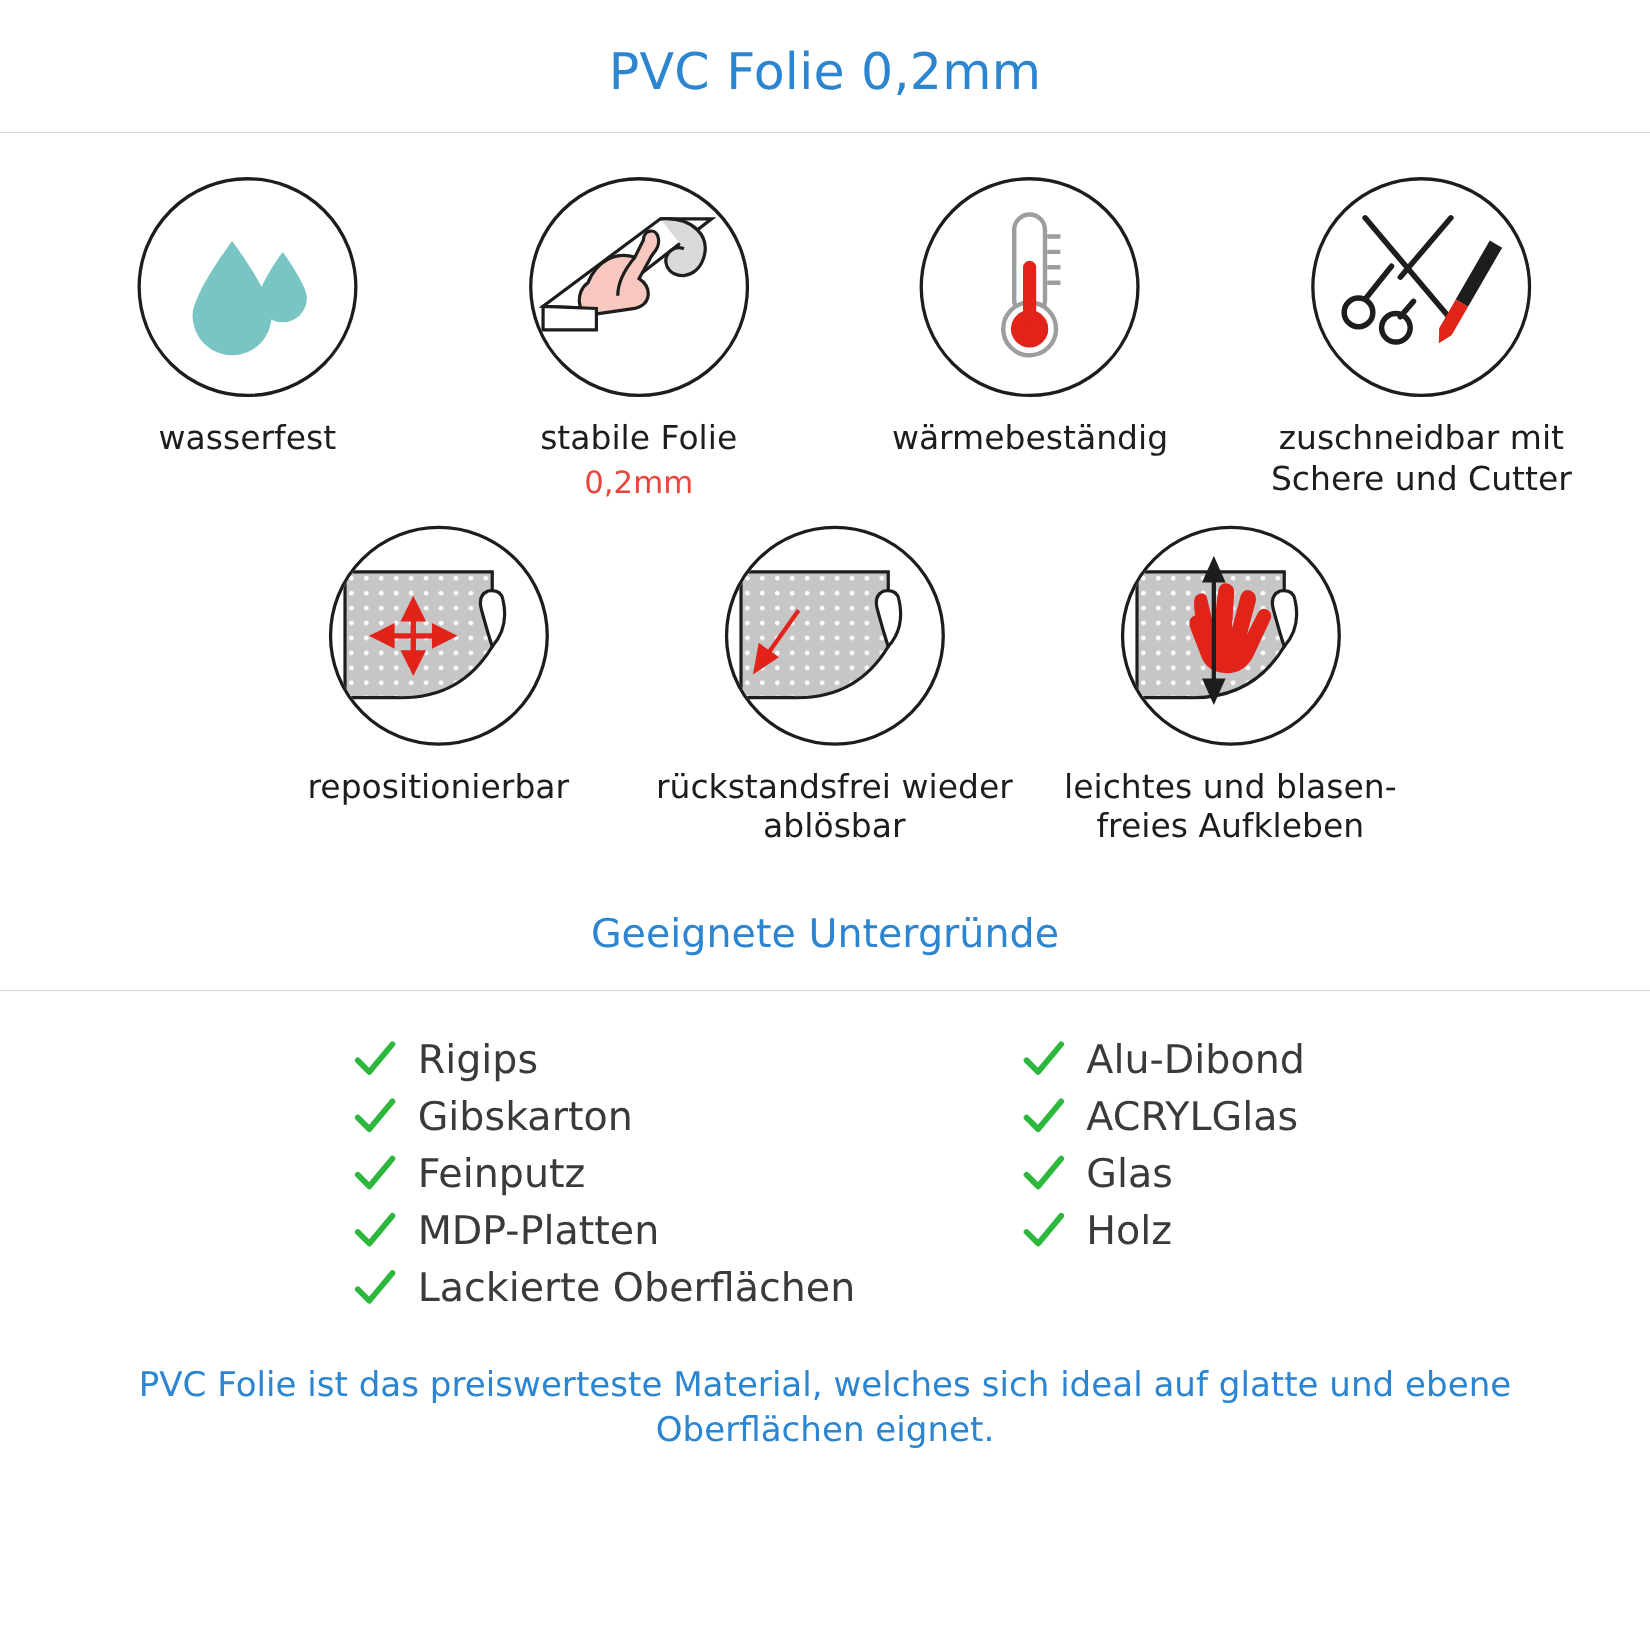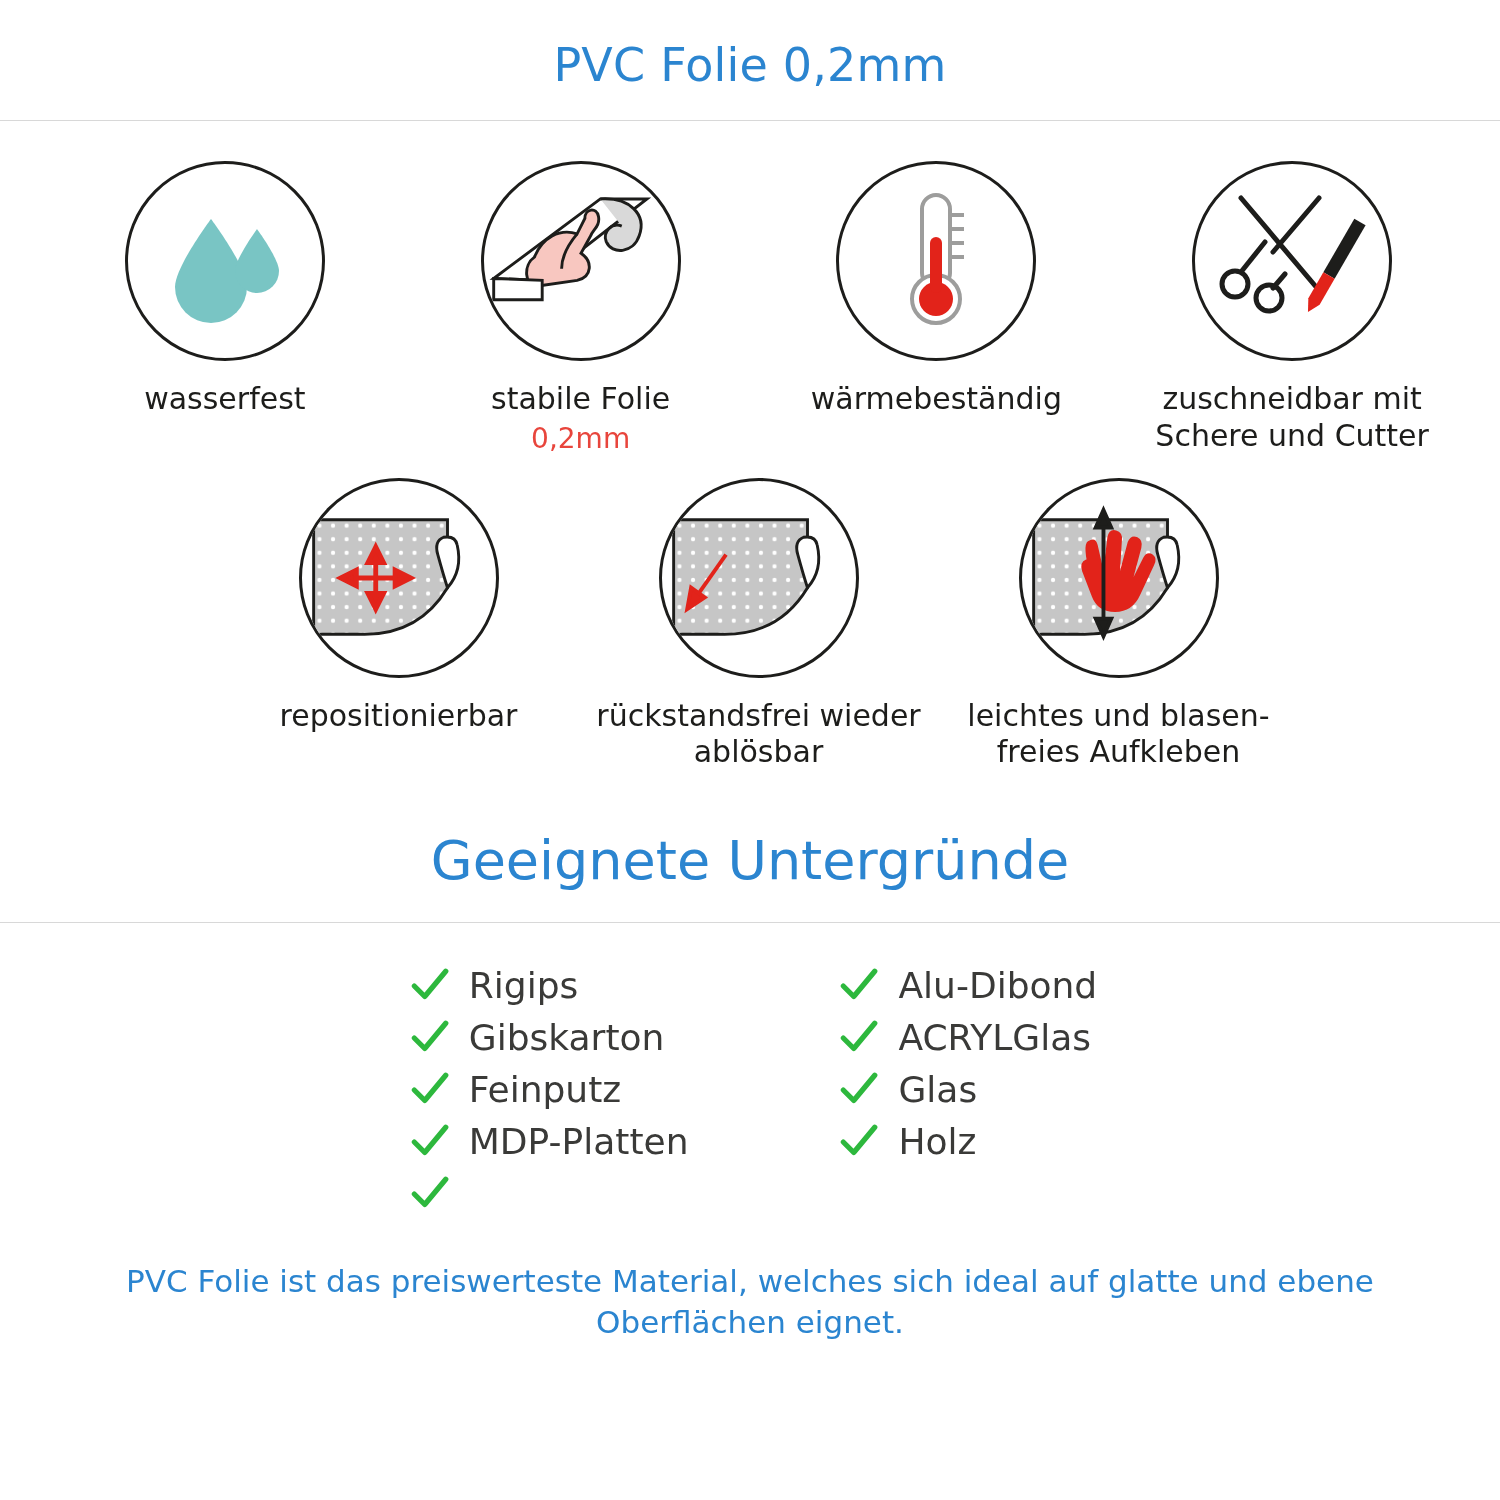--- a/index.html
+++ b/index.html
@@ -66,21 +66,21 @@
   }
   .caption .sub {
     display: block;
     color: #e8453c;
     font-size: 28px;
     margin-top: 4px;
   }
   .subtitle {
     text-align: center;
     color: #2b85d0;
-    font-size: 54px;
+    font-size: 36px;
     font-weight: 400;
     margin-top: 58px;
   }
   .rule2 {
     height: 1px;
     background: #d8d8d8;
     margin-top: 30px;
     width: 100%;
   }
   .surfaces {
@@ -298,20 +298,21 @@
       <div class="surf-item">
         <svg class="check" viewBox="0 0 40 40">
             <path d="M5 20 L15 30 L35 6" fill="none" stroke="#2db83d" stroke-width="5" stroke-linecap="round" stroke-linejoin="round"></path>
           </svg>
         <span>MDP-Platten</span>
       </div>
       <div class="surf-item">
         <svg class="check" viewBox="0 0 40 40">
             <path d="M5 20 L15 30 L35 6" fill="none" stroke="#2db83d" stroke-width="5" stroke-linecap="round" stroke-linejoin="round"></path>
           </svg>
+        <span>Lackierte Oberflächen</span>
       </div>
     </div>
 
     <div class="surf-col">
       <div class="surf-item">
         <svg class="check" viewBox="0 0 40 40">
             <path d="M5 20 L15 30 L35 6" fill="none" stroke="#2db83d" stroke-width="5" stroke-linecap="round" stroke-linejoin="round"></path>
           </svg>
         <span>Alu-Dibond</span>
       </div>

